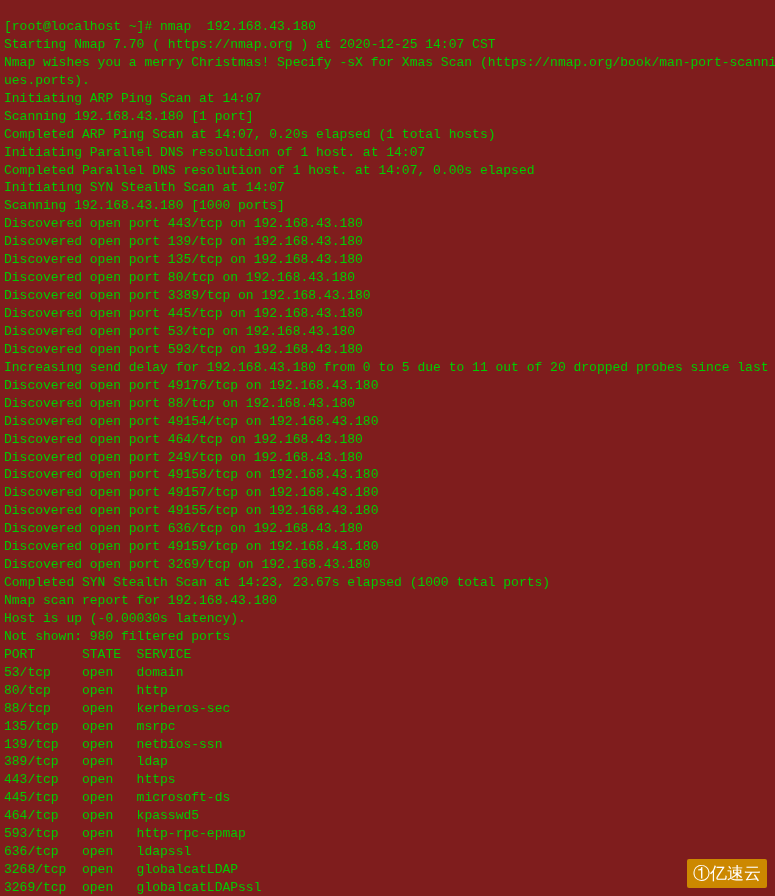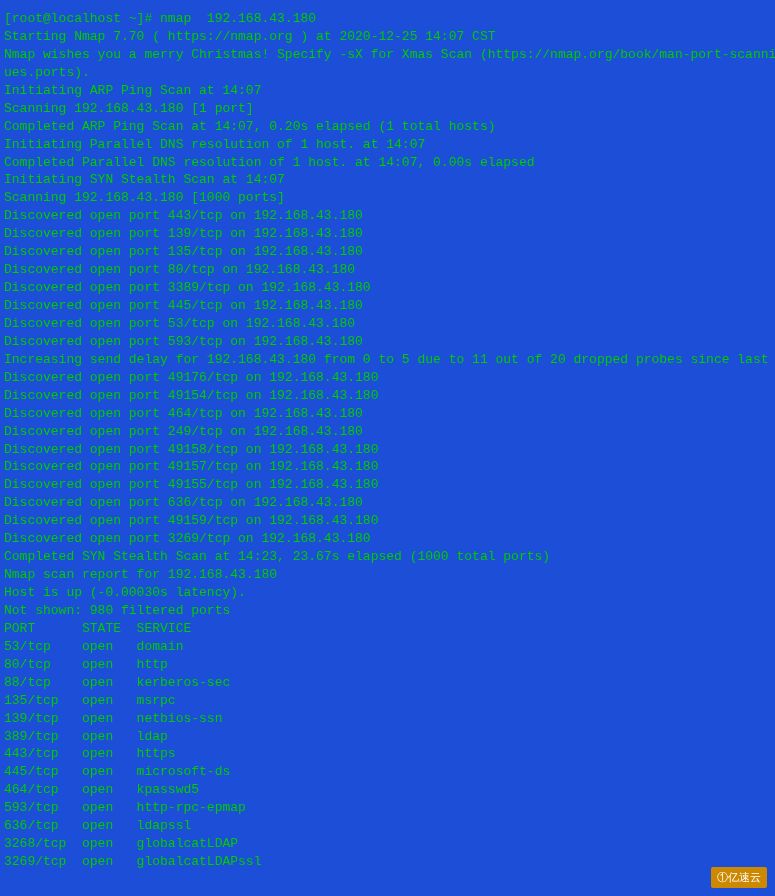--- a/index.html
+++ b/index.html
@@ -14,39 +14,39 @@
       background-color: #000000;
       font-family: 'Courier New', Courier, monospace;
       font-size: 13px;
       color: #00cc00;
       overflow: hidden;
     }
 
     .terminal {
       width: 775px;
       height: 896px;
-      background-color: #1d4ed8;
-      padding: 10px 4px;
+      background-color: #7f1d1d;
+      padding: 18px 4px;
       overflow: hidden;
       position: relative;
     }
 
     .terminal-line {
       line-height: 1.38;
       white-space: pre;
       color: #00cc00;
     }
 
     .watermark {
       position: absolute;
       bottom: 8px;
       right: 8px;
       background-color: #cc8800;
       color: #ffffff;
-      font-size: 11px;
+      font-size: 17px;
       padding: 3px 6px;
       font-family: Arial, sans-serif;
       border-radius: 2px;
     }
 
     @keyframes blink {
       50% { opacity: 0; }
     }
   </style>
 </head>
@@ -68,20 +68,21 @@
       <div class="terminal-line">Discovered open port 443/tcp on 192.168.43.180</div>
       <div class="terminal-line">Discovered open port 139/tcp on 192.168.43.180</div>
       <div class="terminal-line">Discovered open port 135/tcp on 192.168.43.180</div>
       <div class="terminal-line">Discovered open port 80/tcp on 192.168.43.180</div>
       <div class="terminal-line">Discovered open port 3389/tcp on 192.168.43.180</div>
       <div class="terminal-line">Discovered open port 445/tcp on 192.168.43.180</div>
       <div class="terminal-line">Discovered open port 53/tcp on 192.168.43.180</div>
       <div class="terminal-line">Discovered open port 593/tcp on 192.168.43.180</div>
       <div class="terminal-line">Increasing send delay for 192.168.43.180 from 0 to 5 due to 11 out of 20 dropped probes since last increase.</div>
       <div class="terminal-line">Discovered open port 49176/tcp on 192.168.43.180</div>
+      <div class="terminal-line">Discovered open port 88/tcp on 192.168.43.180</div>
       <div class="terminal-line">Discovered open port 49154/tcp on 192.168.43.180</div>
       <div class="terminal-line">Discovered open port 464/tcp on 192.168.43.180</div>
       <div class="terminal-line">Discovered open port 249/tcp on 192.168.43.180</div>
       <div class="terminal-line">Discovered open port 49158/tcp on 192.168.43.180</div>
       <div class="terminal-line">Discovered open port 49157/tcp on 192.168.43.180</div>
       <div class="terminal-line">Discovered open port 49155/tcp on 192.168.43.180</div>
       <div class="terminal-line">Discovered open port 636/tcp on 192.168.43.180</div>
       <div class="terminal-line">Discovered open port 49159/tcp on 192.168.43.180</div>
       <div class="terminal-line">Discovered open port 3269/tcp on 192.168.43.180</div>
       <div class="terminal-line">Completed SYN Stealth Scan at 14:23, 23.67s elapsed (1000 total ports)</div>

